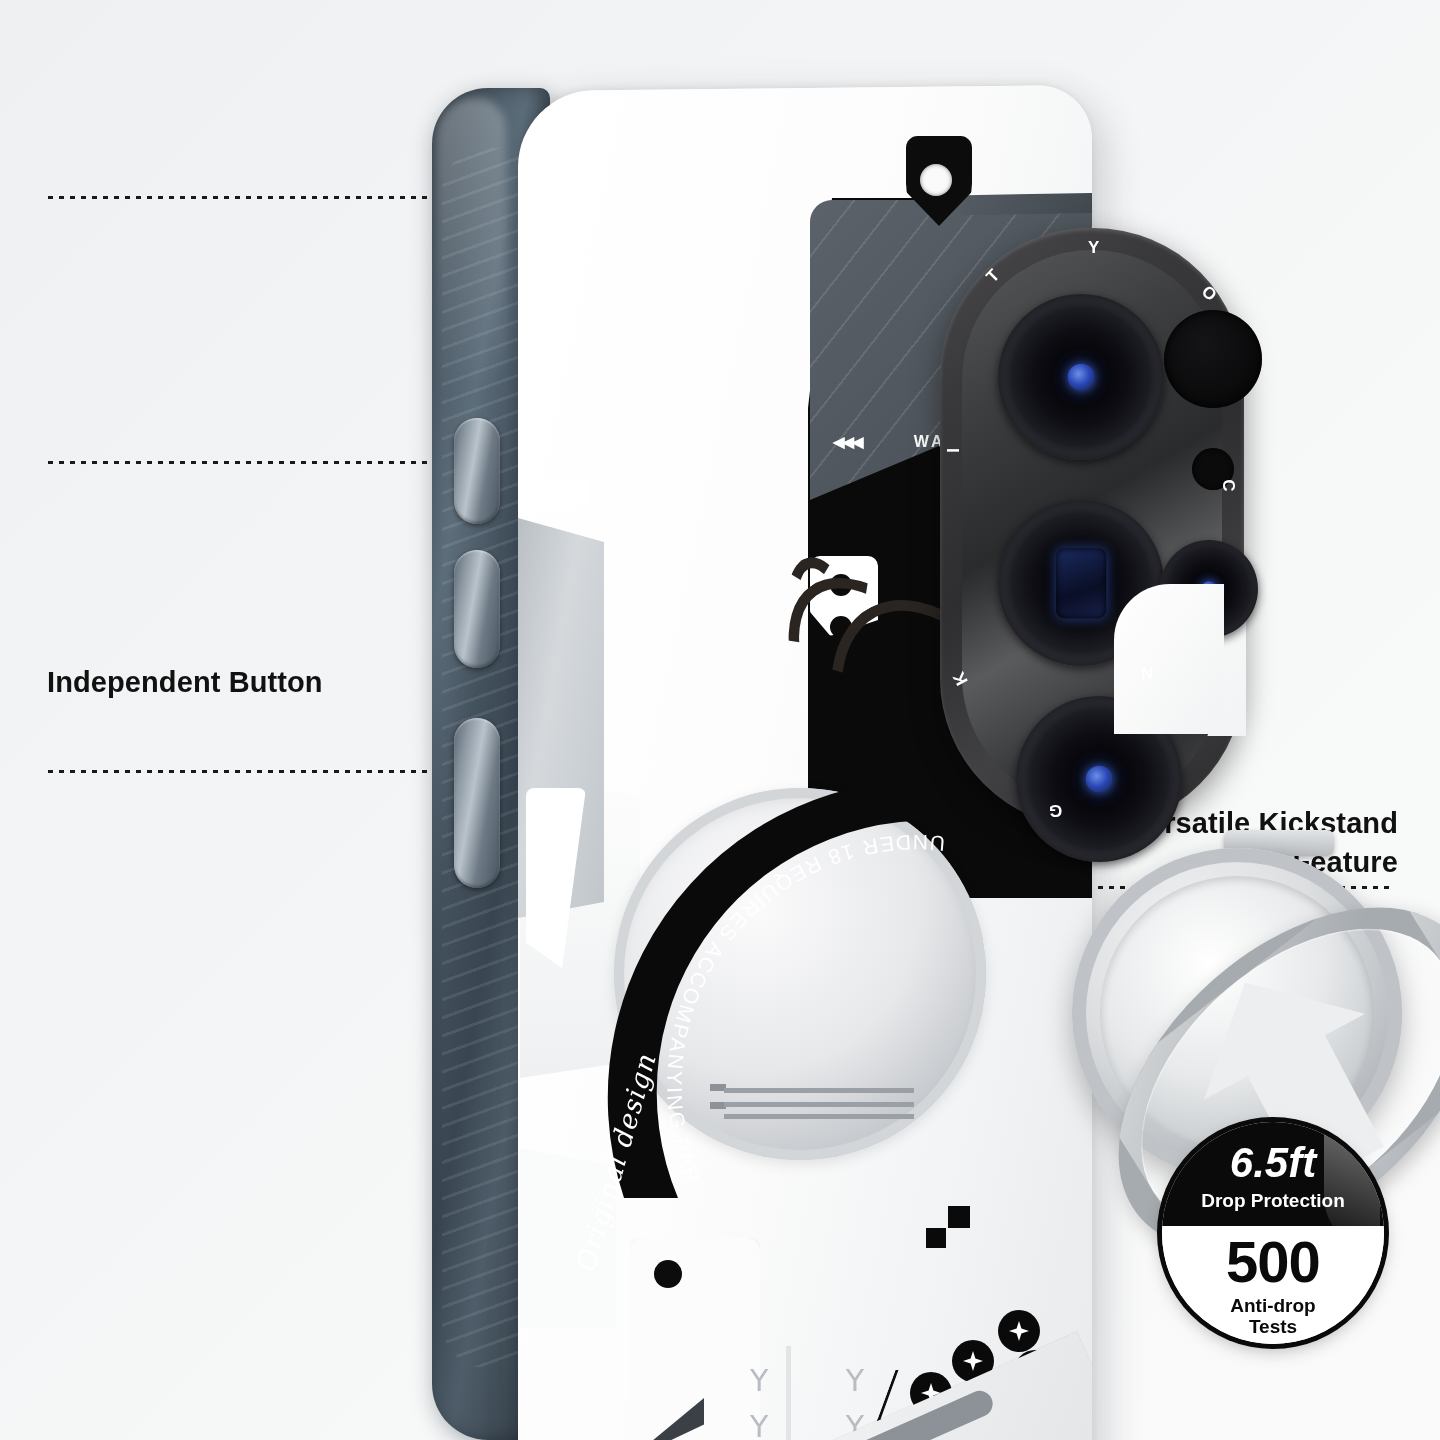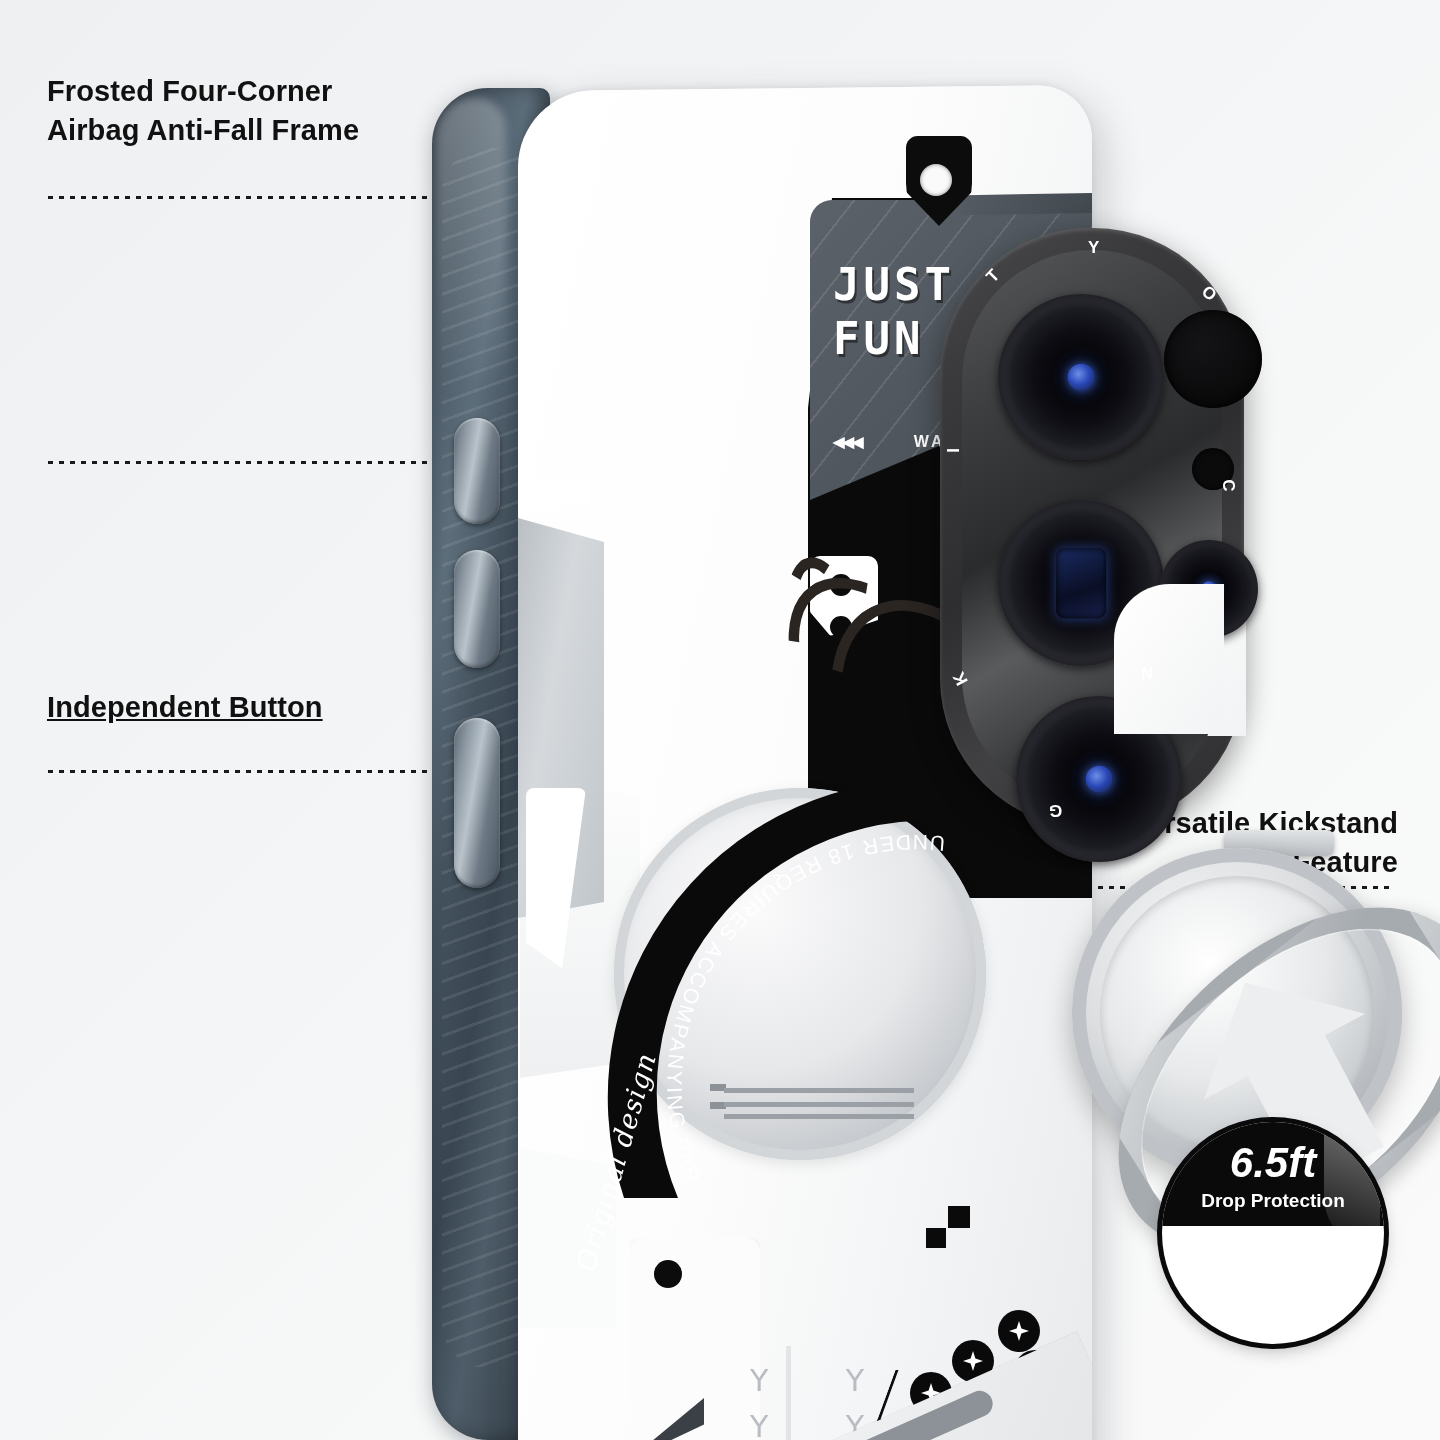--- a/index.html
+++ b/index.html
@@ -286,26 +286,25 @@
   .badge .sub2{font-size:19px;font-weight:700;line-height:1.12;text-align:center;margin-top:4px;}
   .badge .gloss{position:absolute;right:4px;top:0;width:56px;height:130px;
      background:linear-gradient(200deg,rgba(255,255,255,.45),rgba(255,255,255,0));
      border-radius:0 0 0 60px;pointer-events:none;}
 </style>
 </head>
 <body>
 
 <div class="stage">
 
-  <div class="label l" style="left:47px;top:72px;width:350px;">Frosted Four-Corner Airbag Anti-Fall Frame</div>
   <div class="dotline" style="left:45px;top:196px;width:412px;"></div>
 
   <div class="dotline" style="left:45px;top:461px;width:500px;"></div>
 
-  <div class="label l" style="left:47px;top:688px;width:330px;text-decoration:underline;">Independent Button</div>
+  <div class="label l" style="left:47px;top:663px;width:330px;">Independent Button</div>
   <div class="dotline" style="left:45px;top:770px;width:410px;"></div>
 
   <div class="label r" style="right:42px;top:804px;width:330px;">360°Versatile Kickstand Feature</div>
   <div class="dotline" style="left:1062px;top:886px;width:333px;"></div>
 
   <div class="label r" style="right:42px;top:960px;width:345px;">Delicate Matte Non-Yellowing Back</div>
   <div class="dotline" style="left:855px;top:1052px;width:540px;"></div>
 
   <div class="phone">
 
@@ -323,24 +322,20 @@
         <div class="shp" id="shp3"></div>
         <div class="shp" id="shp4"></div>
 
         <div class="blackpanel"></div>
         <div class="graypanel"></div>
 
         <div class="tbar" id="tbar1"></div>
         <div class="tbar" id="tbar2"></div>
         <div class="lens-hole"></div>
 
-        <div class="justfun">
-          <div>JUST</div>
-          <div>FUN</div>
-        </div>
 
         <div class="warnrow">
           <span class="ar">◀◀◀</span>
           <span>WARNING</span>
           <span class="ar">▶▶▶</span>
         </div>
 
         <div class="cabtab"></div>
         <div class="cabdot" id="cd1"></div>
         <div class="cabdot" id="cd2"></div>
@@ -429,16 +424,23 @@
       </div>
       <div class="kick-tilt"></div>
     </div>
   </div>
 
   <div class="badge">
     <div class="top">
       <div class="big">6.5ft</div>
       <div class="sub">Drop Protection</div>
     </div>
+    <div class="bot">
+      <div class="num">500</div>
+      <div class="sub2">
+        <div>Anti-drop</div>
+        <div>Tests</div>
+      </div>
+    </div>
     <div class="gloss"></div>
   </div>
 
 </div>
 
 </body></html>

